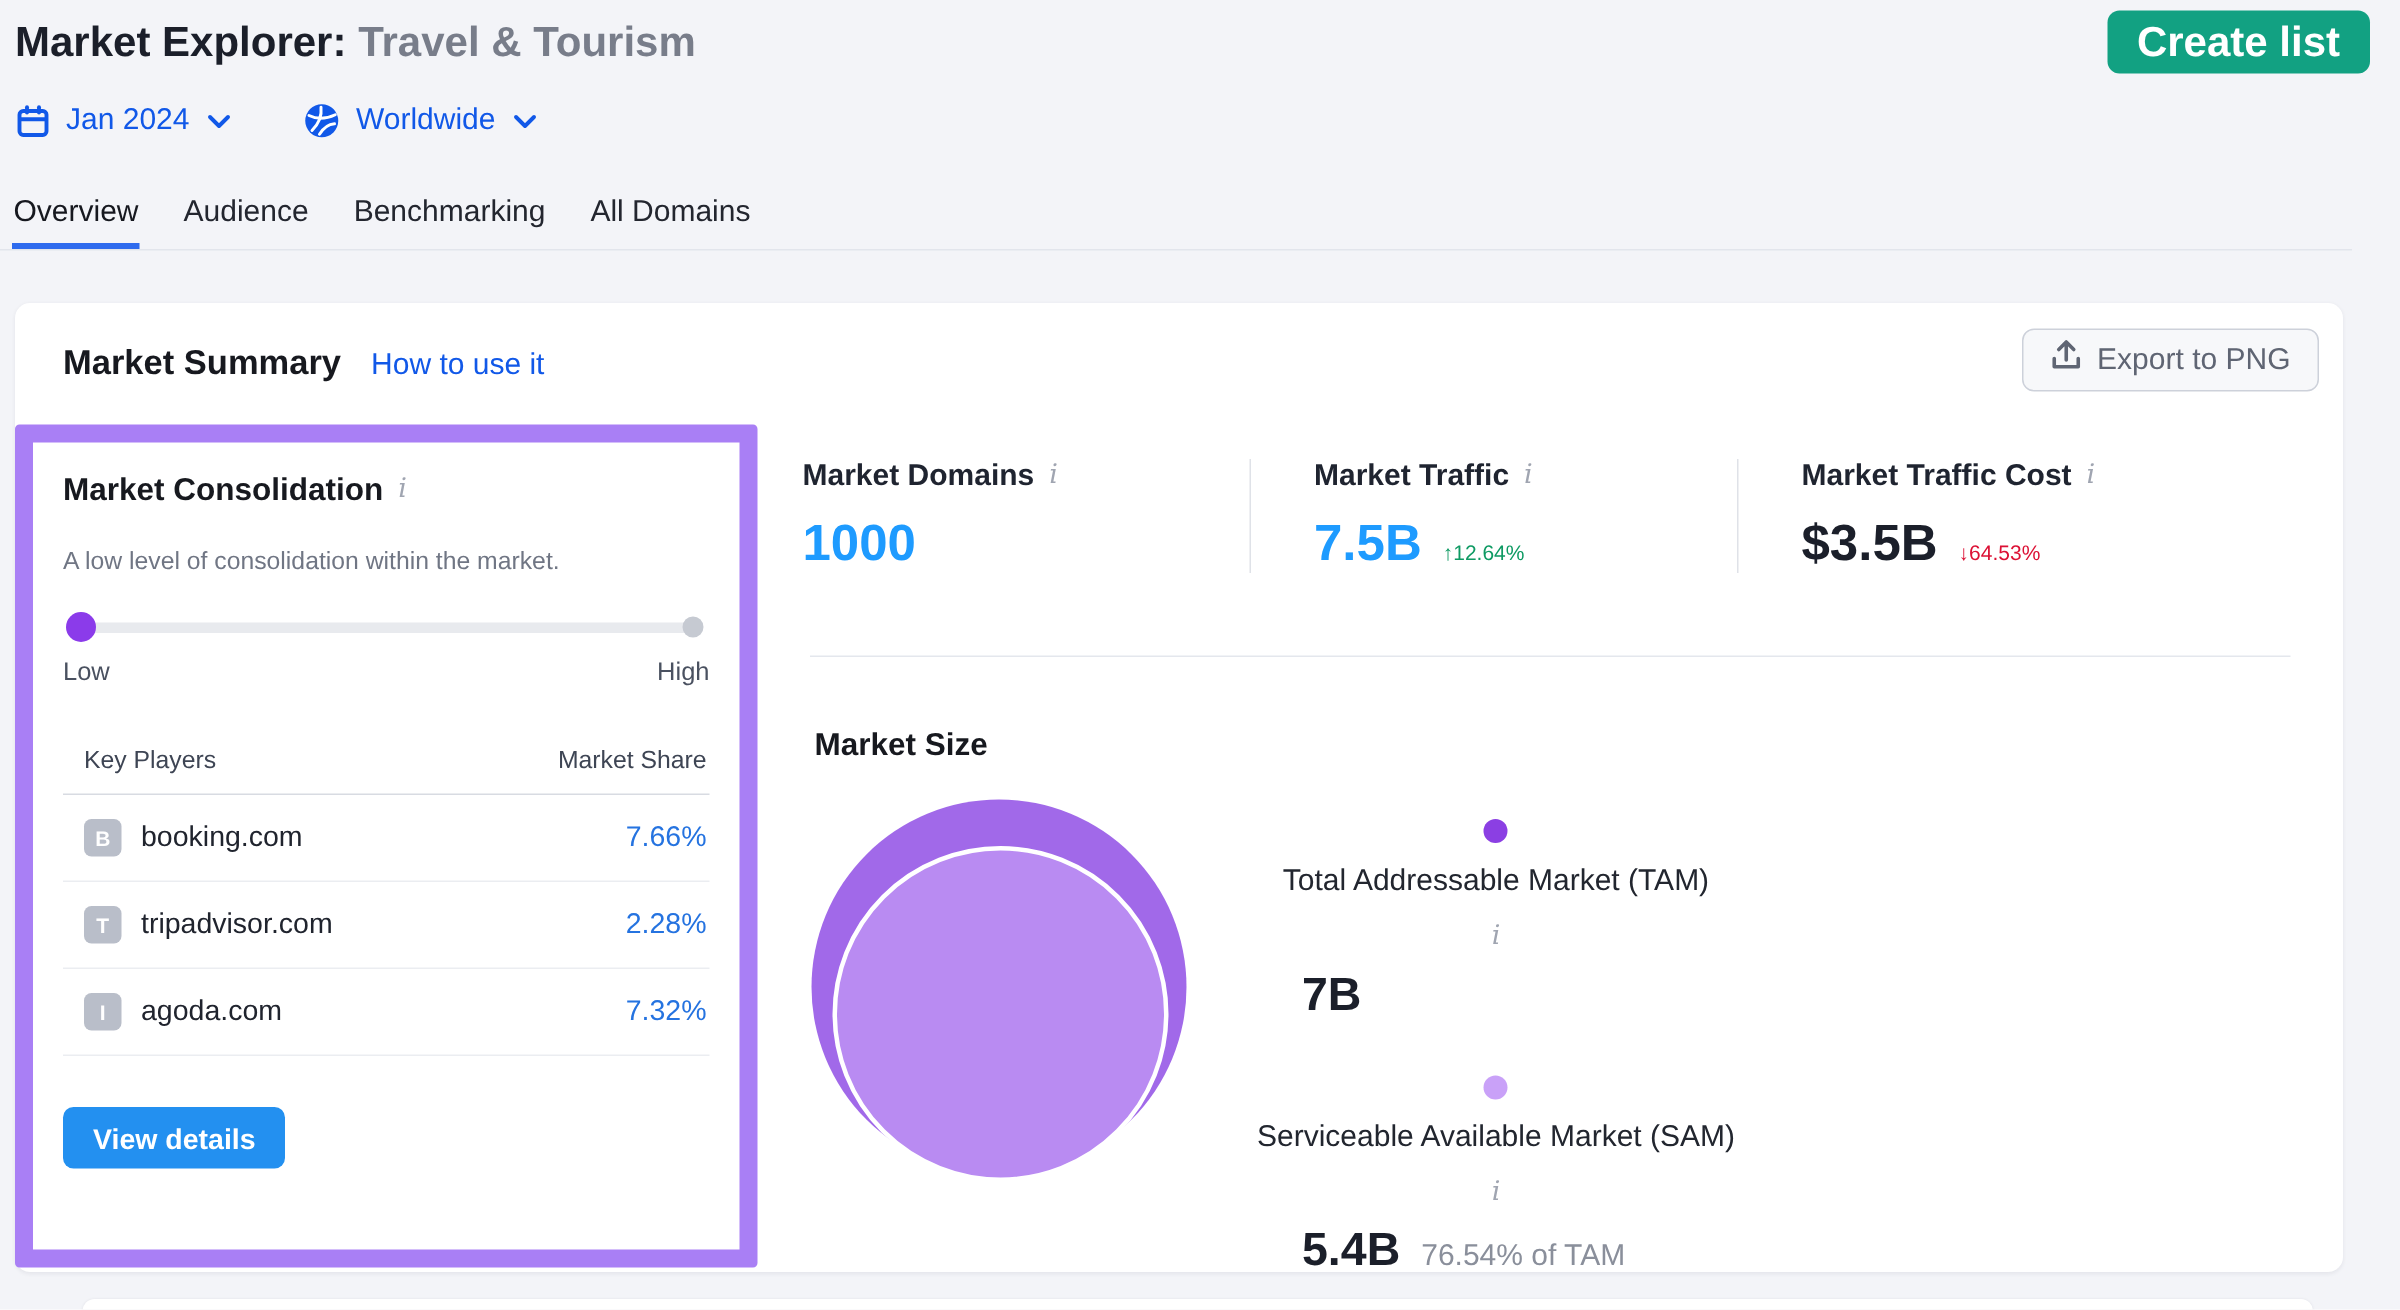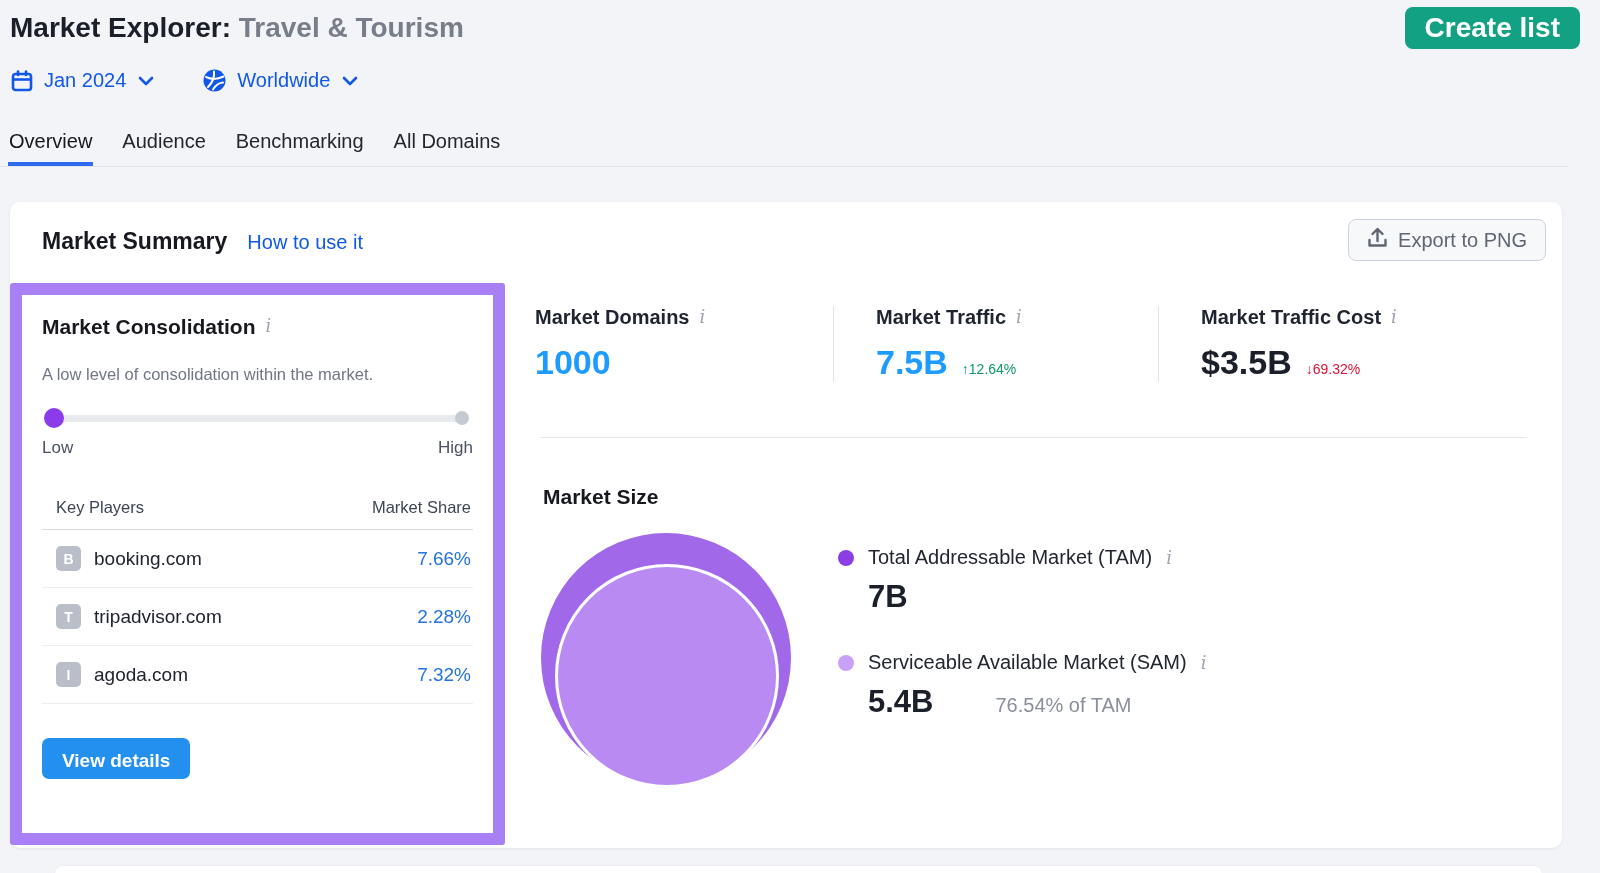--- a/index.html
+++ b/index.html
@@ -88,28 +88,28 @@
   .metric-change.down { color:#DC1135; }
 
   .metrics-divider { position:absolute; left:530px; right:35px; top:235px; height:1px; background:#E4E7ED; }
 
   
   .ms-title { position:absolute; left:533px; top:283px; font-size:21px; font-weight:700; color:#17191F; }
   .bubble-outer { position:absolute; left:531px; top:331px; width:250px; height:250px; border-radius:50%; background:#A169E9; }
   .bubble-inner { position:absolute; left:545px; top:362px; width:224px; height:224px; border-radius:50%; background:#B98BF2; border:3px solid #fff; }
 
   .ms-legend { position:absolute; left:828px; top:344px; }
-  .legend-row { display:flex; align-items:center; gap:14px; }
+  .legend-row { display:flex; align-items:center; gap:14px;flex-direction:column; }
   .legend-dot { width:16px; height:16px; border-radius:50%; flex:none; }
   .legend-dot.tam { background:#8B3FE3; }
   .legend-dot.sam { background:#C9A1F8; }
   .legend-label { font-size:20px; color:#22262F; }
   .legend-value-row { margin:10px 0 0 30px; display:flex; align-items:baseline; gap:14px; }
   .legend-value { font-size:31px; font-weight:700; color:#1B1F2A; }
-  .legend-sub { font-size:20px; color:#8A8F9B;margin-left:48px; }
+  .legend-sub { font-size:20px; color:#8A8F9B; }
   .legend-group + .legend-group { margin-top:36px; }
 
   
   .next-card { position:absolute; left:55px; right:58px; top:866px; height:8px; background:#fff; border-radius:8px 8px 0 0; box-shadow:0 0 2px rgba(25,30,50,.08); }
 </style>
 </head>
 <body>
 
 <div id="app">
 
@@ -244,21 +244,21 @@
           <span class="metric-change up">↑12.64%</span>
         </div>
       </div>
       <div class="metric metric-3">
         <div class="metric-label">
           <span>Market Traffic Cost</span>
           <span class="info-i">i</span>
         </div>
         <div class="metric-value-row">
           <span class="metric-value dark">$3.5B</span>
-          <span class="metric-change down">↓69.32%</span>
+          <span class="metric-change down">↓64.53%</span>
         </div>
       </div>
     </div>
 
     <div class="metrics-divider"></div>
 
     <h3 class="ms-title">Market Size</h3>
     <div class="bubble-outer"></div>
     <div class="bubble-inner"></div>
 

